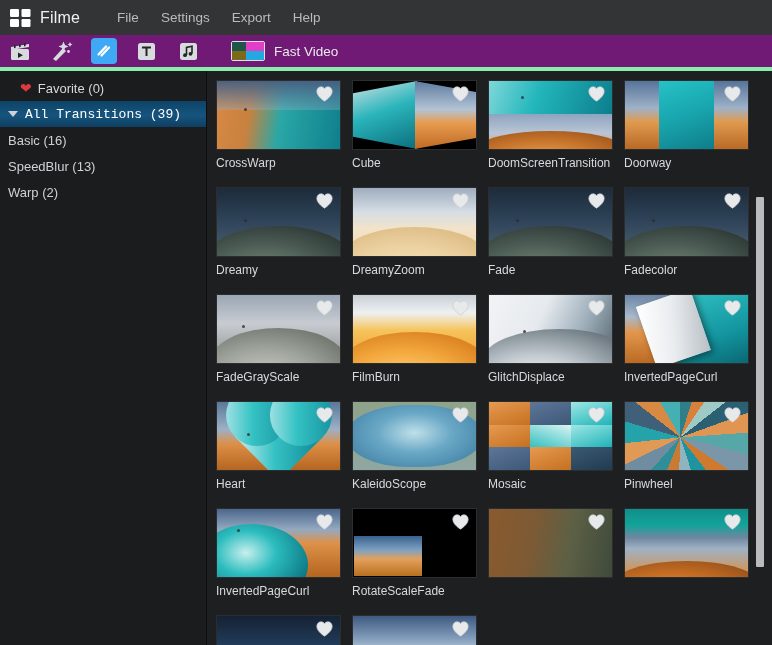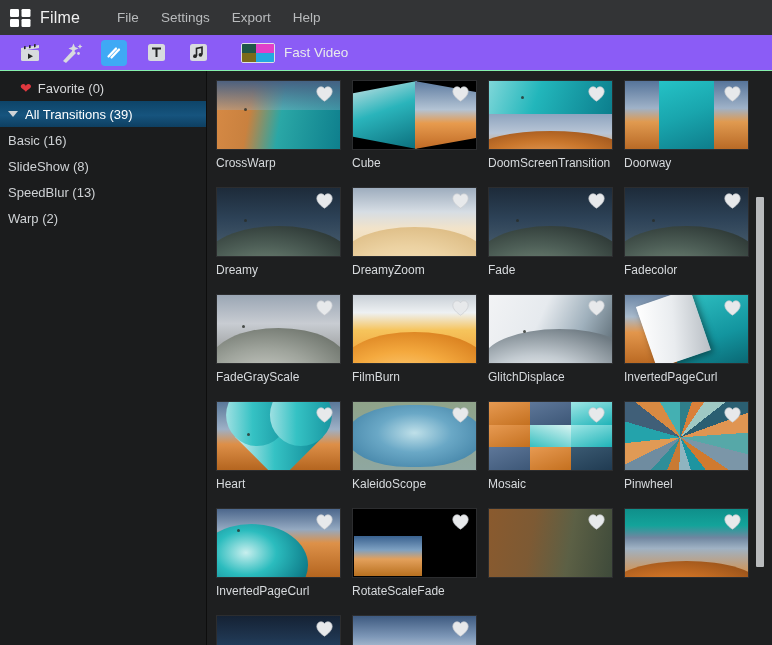--- a/index.html
+++ b/index.html
@@ -20,23 +20,23 @@
   .logo-mark { width: 22px; height: 18px; position: relative; margin-right: 8px; }
   .brand {
     color: #f0f0f0; font-size: 16px; letter-spacing: .2px; margin-right: 26px; text-align: right;
   }
   .menu-item {
     color: #b9bbbd; font-size: 13.5px; padding: 3px 11px; cursor: default;
   }
 
   
   .toolbar {
-    height: 36px; background: #8b5cf6; flex: 0 0 36px;
-    display: flex; align-items: center; padding-left: 17px;
-    border-bottom: 1px solid #86efac;
+    height: 36px; background: #701a75; flex: 0 0 36px;
+    display: flex; align-items: center; padding-left: 7px;
+    border-bottom: 4px solid #86efac;
   }
   .tool-btn {
     width: 26px; height: 26px; margin-right: 16px;
     display: flex; align-items: center; justify-content: center;
     border-radius: 4px;
   }
   .tool-btn.active { background: #3fa9f5; }
   .fastvideo {
     display: flex; align-items: center; margin-left: 14px;
   }
@@ -58,20 +58,21 @@
     border-right: 1px solid #0d0d0d; padding-top: 4px;
     overflow: hidden;
   }
   .side-row {
     height: 26px; display: flex; align-items: center;
     color: #d6d8da; font-size: 13px; padding-left: 8px; position: relative;
   }
   .side-row.selected {
     background: linear-gradient(to bottom, #0d4468 0%, #16547e 55%, #0e3f61 100%);
     color: #ffffff;
+    font-family: Liberation Mono, monospace;
   }
   .caret {
     width: 0; height: 0; border-left: 5px solid transparent; border-right: 5px solid transparent;
     border-top: 6px solid #cfd3d6; margin-right: 7px; flex: 0 0 auto;
   }
   .heart-side {
     color: #e0383f; font-size: 14px; margin-right: 6px; margin-left: 12px; line-height: 1;
   }
   .side-child { color: #cfd2d5; }
   .side-row .label { white-space: nowrap; }
@@ -368,23 +369,20 @@
         <span class="label">Favorite (0)</span>
       </div>
       <div class="side-row selected">
         <span class="caret"></span>
         <span class="label">All Transitions (39)</span>
       </div>
       <div class="side-row side-child">
         <span class="label">Basic (16)</span>
       </div>
       <div class="side-row side-child">
-        <span class="label">SlideShow (8)</span>
-      </div>
-      <div class="side-row side-child">
         <span class="label">SpeedBlur (13)</span>
       </div>
       <div class="side-row side-child">
         <span class="label">Warp (2)</span>
       </div>
     </div>
 
     <div class="panel">
       <div class="grid" id="grid">
           <div class="cell">

